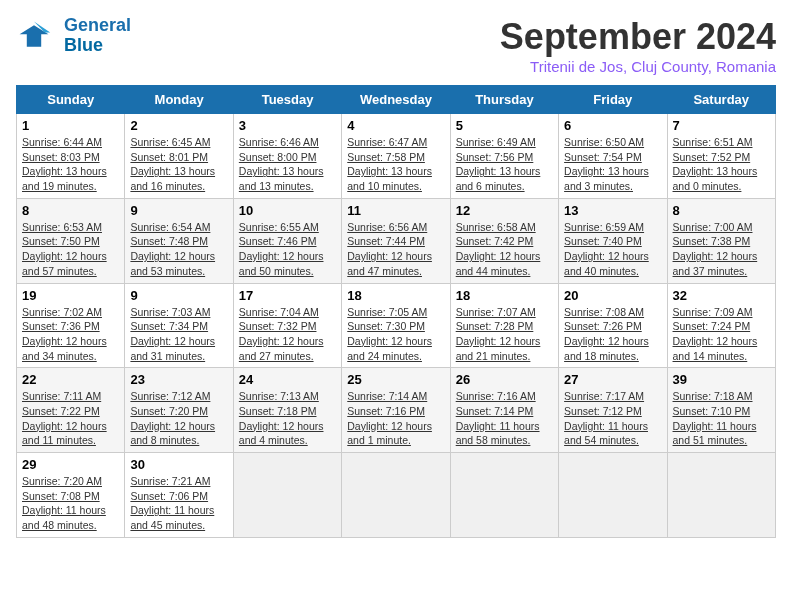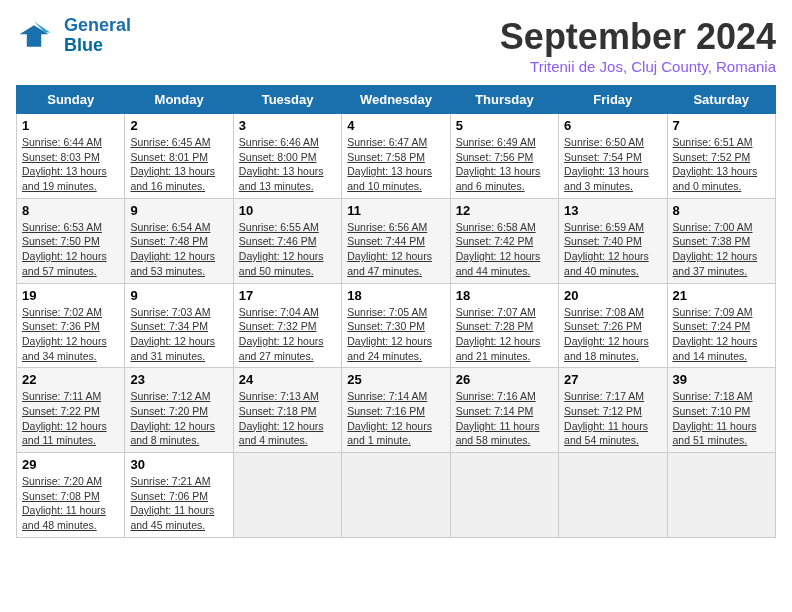--- a/index.html
+++ b/index.html
@@ -199,21 +199,21 @@
         </td>
         <td>
           <span class="day-num">18</span>
           <div class="day-info">Sunrise: 7:07 AM<br>Sunset: 7:28 PM<br>Daylight: 12 hours<br>and 21 minutes.</div>
         </td>
         <td>
           <span class="day-num">20</span>
           <div class="day-info">Sunrise: 7:08 AM<br>Sunset: 7:26 PM<br>Daylight: 12 hours<br>and 18 minutes.</div>
         </td>
         <td>
-          <span class="day-num">21</span>
+          <span class="day-num">32</span>
           <div class="day-info">Sunrise: 7:09 AM<br>Sunset: 7:24 PM<br>Daylight: 12 hours<br>and 14 minutes.</div>
         </td>
       </tr>
       <tr>
         <td>
           <span class="day-num">22</span>
           <div class="day-info">Sunrise: 7:11 AM<br>Sunset: 7:22 PM<br>Daylight: 12 hours<br>and 11 minutes.</div>
         </td>
         <td>
           <span class="day-num">23</span>

